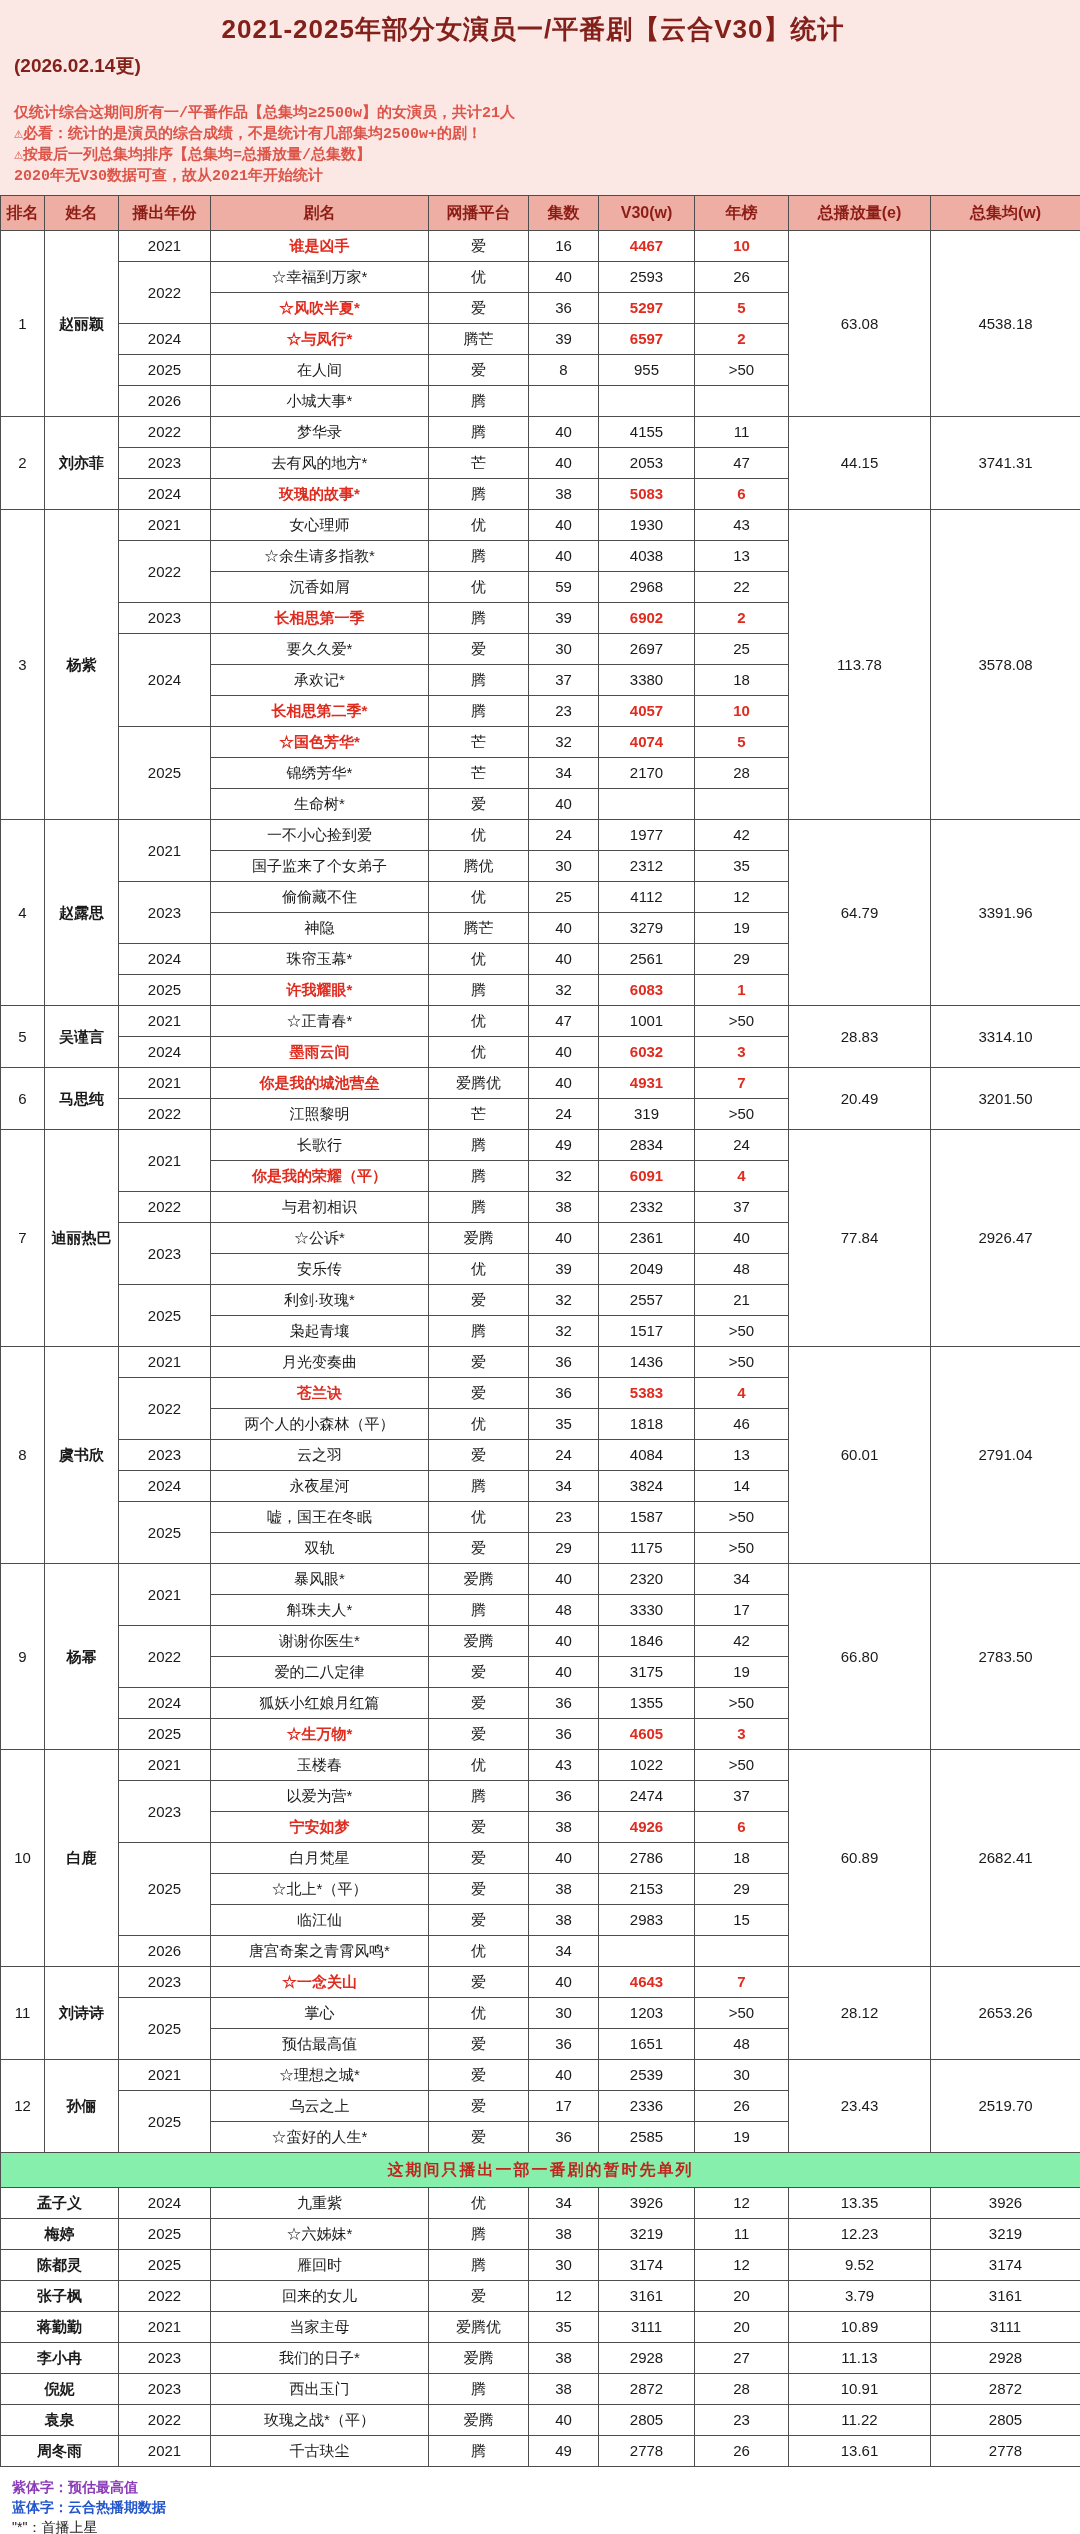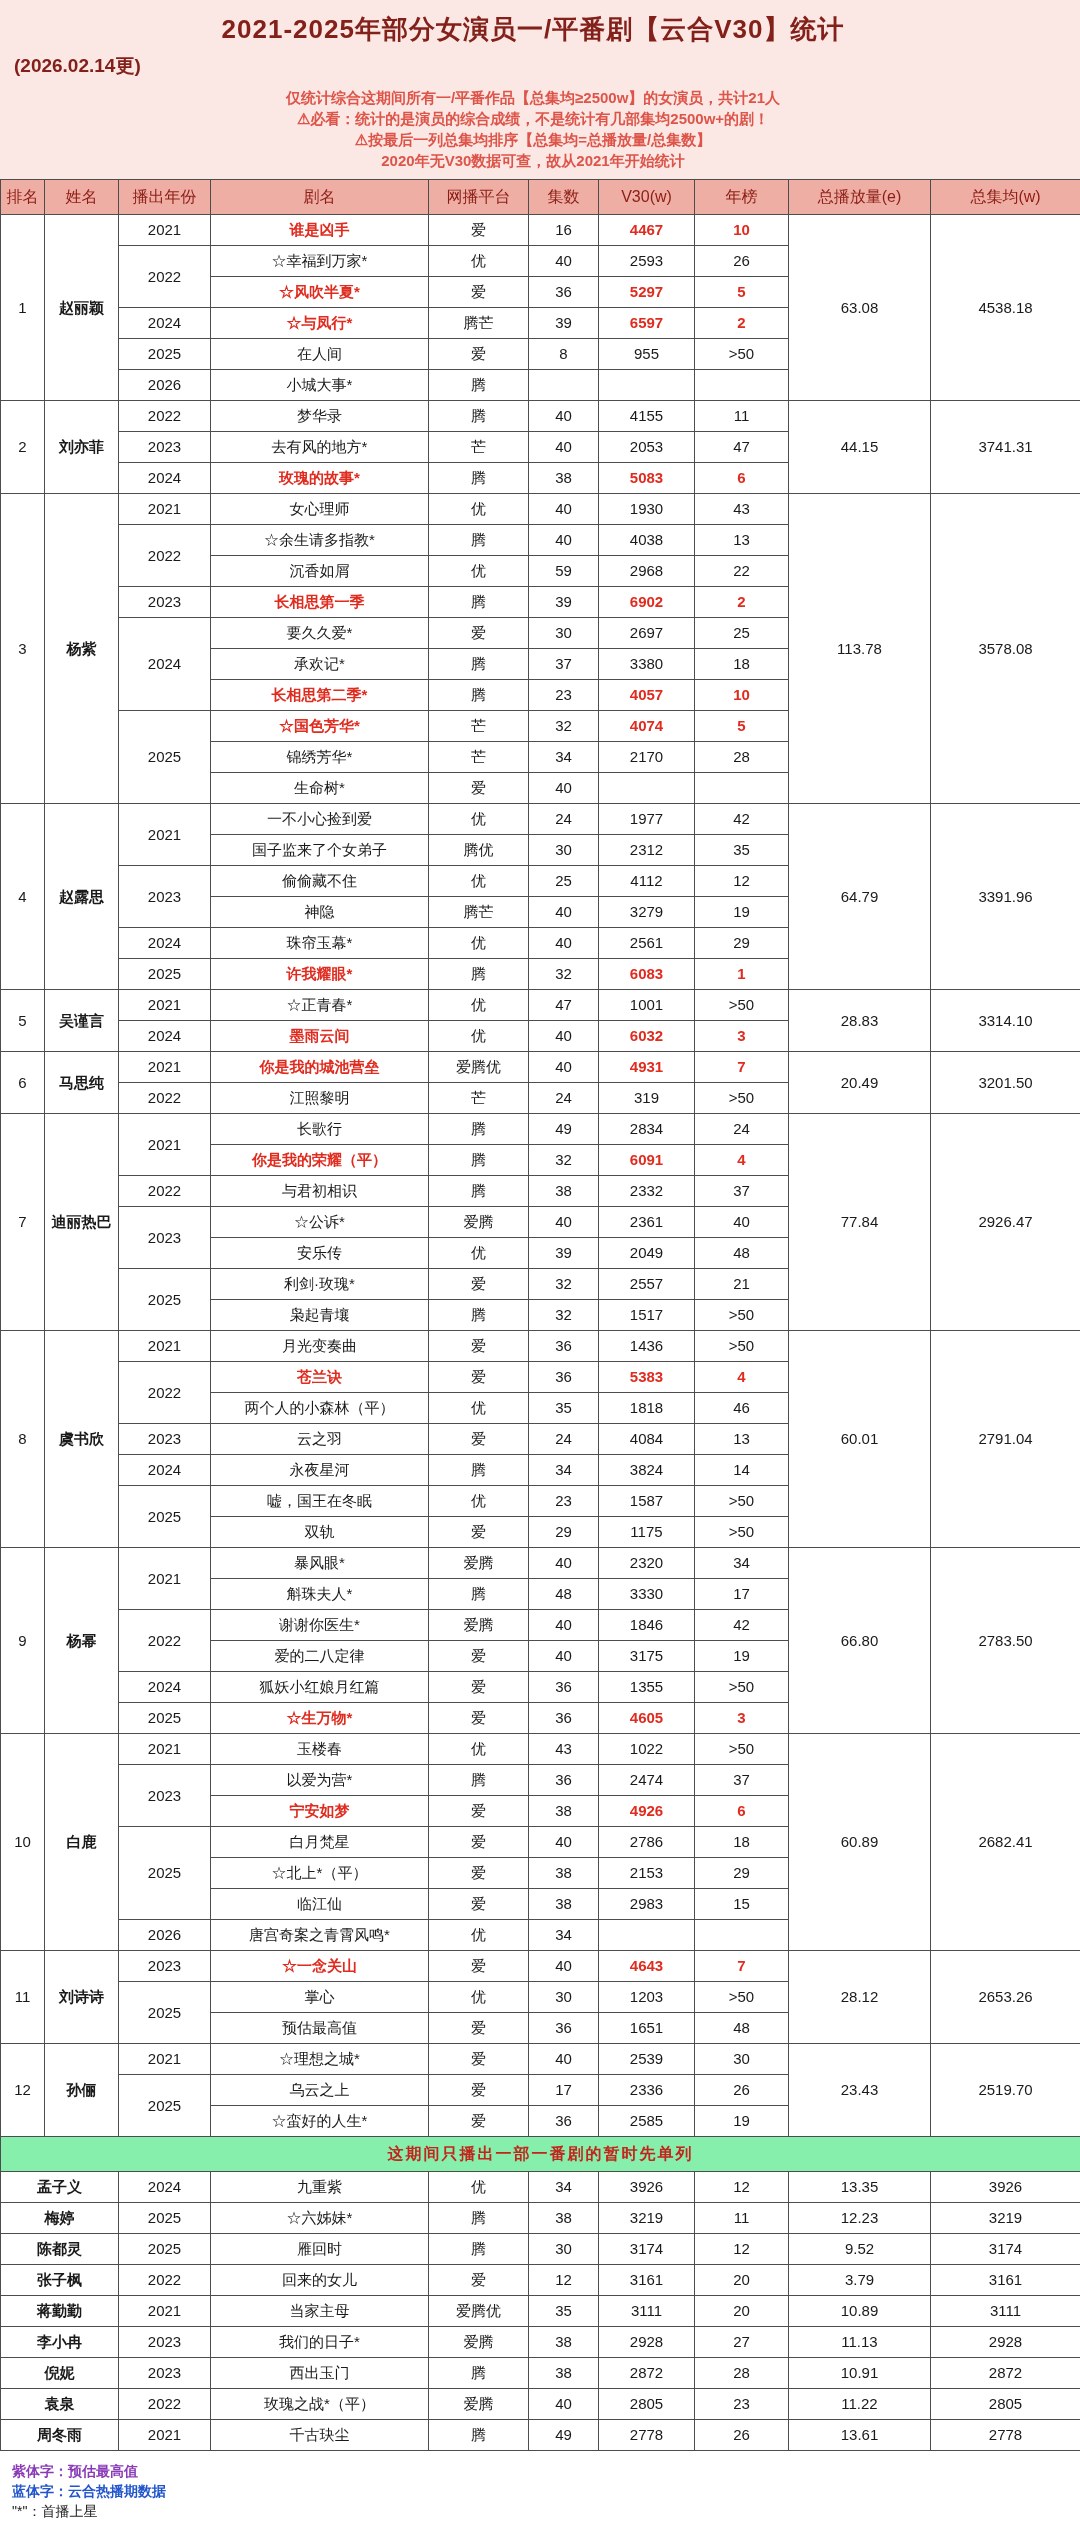--- a/index.html
+++ b/index.html
@@ -2,27 +2,27 @@
 <html><head>
 <meta charset="utf-8">
 <style>
   * { box-sizing: border-box; margin: 0; padding: 0; }
   body { background: #ffffff; font-family: "Liberation Sans", sans-serif; }
   .page { width: 1080px; min-height: 2534px; margin: 0 auto; background: #fff; position: relative; }
 
   .header { background: #fbe7e4; padding: 12px 28px 8px 14px; }
   .title { text-align: center; font-size: 26px; font-weight: bold; color: #83201a; letter-spacing: 1px; }
   .subtitle { text-align: left; font-size: 19px; font-weight: bold; color: #83201a; margin-top: 6px; }
-  .notes { margin-top: 8px; text-align: center; }
+  .notes { margin-top: 24px; text-align: left; font-family: Liberation Mono, monospace; }
   .note { font-size: 15px; line-height: 21px; font-weight: bold; color: #dd5449; }
 
   table { width: 100%; border-collapse: collapse; table-layout: fixed; }
   th, td { border: 1px solid #4d4d4d; text-align: center; vertical-align: middle;
            font-size: 15px; line-height: 22px; padding: 4px 2px; white-space: nowrap; overflow: hidden; color: #1a1a1a; }
-  thead th { background: #efaea4; color: #8c1d16; font-weight: normal; font-size: 16px; padding: 6px 2px; }
+  thead th { background: #efaea4; color: #8c1d16; font-weight: bold; font-size: 16px; padding: 6px 2px; }
   td.actress { font-weight: bold; }
   td.red { color: #e02b1f; font-weight: bold; }
   .section-row td { background: #86efac; color: #c3241c; font-weight: bold; font-size: 16px; padding: 6px; letter-spacing: 2px; }
 
   .footer { padding: 10px 12px 14px 12px; }
   .legend { font-size: 14px; line-height: 20px; font-weight: bold; }
   .legend-red { color: #d42a20; }
   .legend-blue { color: #2255cc; }
   .legend-purple { color: #8a3bb8; }
   .legend-black { color: #222; font-weight: normal; }

